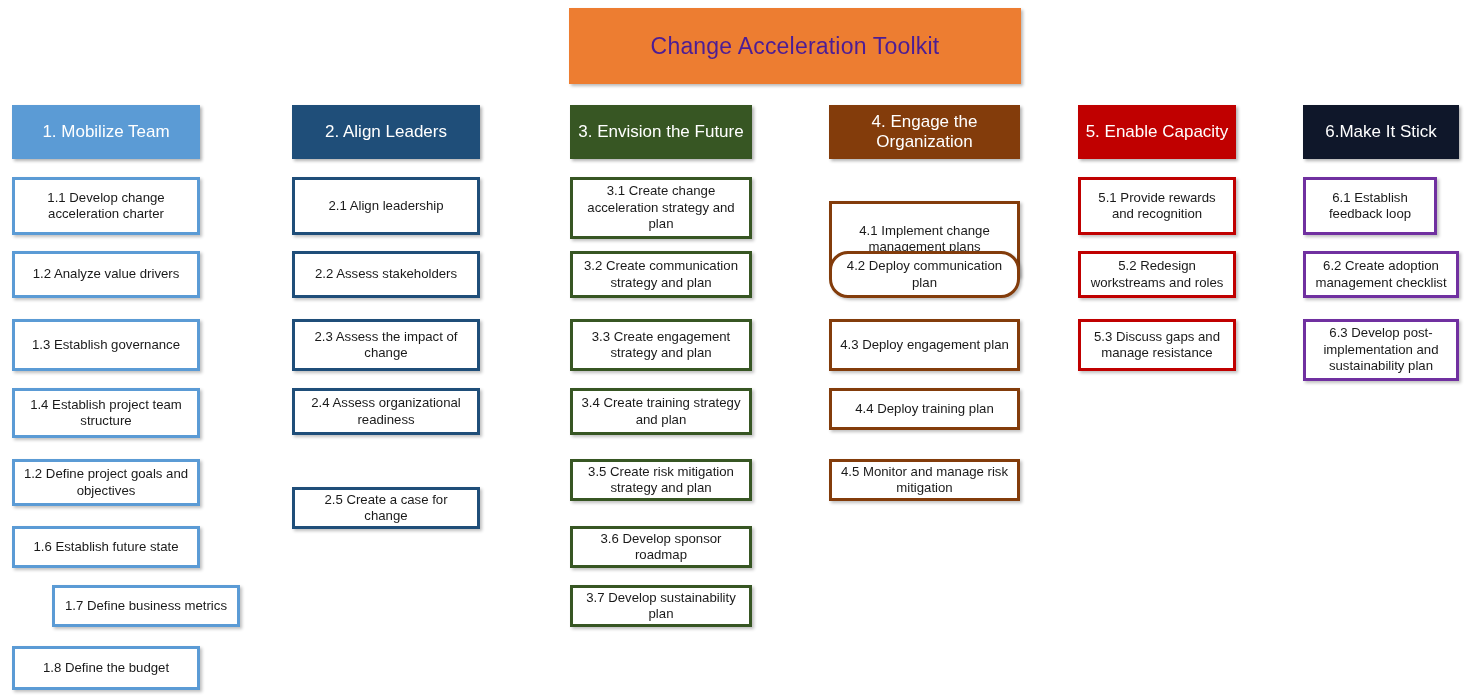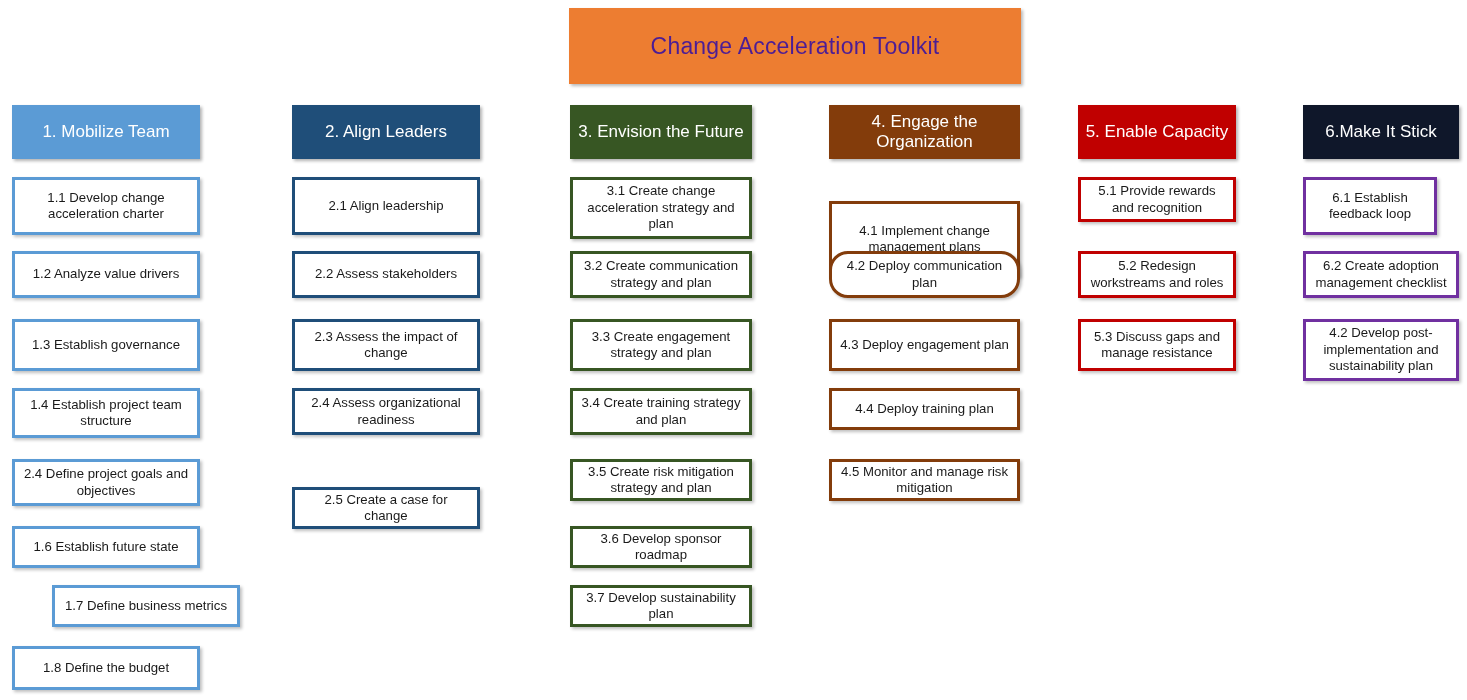--- a/index.html
+++ b/index.html
@@ -100,21 +100,21 @@
           <div class="item-box" style="position: absolute; left: 0px; width: 188px; top: 146px; height: 47px; border-color: rgb(91, 155, 213);">
             <span>1.2 Analyze value drivers</span>
           </div>
           <div class="item-box" style="position: absolute; left: 0px; width: 188px; top: 214px; height: 52px; border-color: rgb(91, 155, 213);">
             <span>1.3 Establish governance</span>
           </div>
           <div class="item-box" style="position: absolute; left: 0px; width: 188px; top: 283px; height: 50px; border-color: rgb(91, 155, 213);">
             <span>1.4 Establish project team structure</span>
           </div>
           <div class="item-box" style="position: absolute; left: 0px; width: 188px; top: 354px; height: 47px; border-color: rgb(91, 155, 213);">
-            <span>2.4 Define project goals and objectives</span>
+            <span>1.2 Define project goals and objectives</span>
           </div>
           <div class="item-box" style="position: absolute; left: 0px; width: 188px; top: 421px; height: 42px; border-color: rgb(91, 155, 213);">
             <span>1.6 Establish future state</span>
           </div>
           <div class="item-box" style="position: absolute; left: 0px; width: 188px; top: 480px; height: 42px; border-color: rgb(91, 155, 213); margin-left: 40px;">
             <span>1.7 Define business metrics</span>
           </div>
           <div class="item-box" style="position: absolute; left: 0px; width: 188px; top: 541px; height: 44px; border-color: rgb(91, 155, 213);">
             <span>1.8 Define the budget</span>
           </div>
@@ -190,21 +190,21 @@
           <div class="item-box" style="position: absolute; left: 0px; width: 191px; top: 354px; height: 42px; border-color: rgb(131, 60, 11);">
             <span>4.5 Monitor and manage risk mitigation</span>
           </div>
         </div>
       </div>
       <div class="column" style="left: 1078px; width: 158px;">
         <div class="col-header" style="background: rgb(192, 0, 0);">
           <span>5. Enable Capacity</span>
         </div>
         <div class="items">
-          <div class="item-box" style="position: absolute; left: 0px; width: 158px; top: 72px; height: 45px; border-color: rgb(192, 0, 0);">
+          <div class="item-box" style="position: absolute; left: 0px; width: 158px; top: 72px; height: 58px; border-color: rgb(192, 0, 0);">
             <span>5.1 Provide rewards and recognition</span>
           </div>
           <div class="item-box" style="position: absolute; left: 0px; width: 158px; top: 146px; height: 47px; border-color: rgb(192, 0, 0);">
             <span>5.2 Redesign workstreams and roles</span>
           </div>
           <div class="item-box" style="position: absolute; left: 0px; width: 158px; top: 214px; height: 52px; border-color: rgb(192, 0, 0);">
             <span>5.3 Discuss gaps and manage resistance</span>
           </div>
         </div>
       </div>
@@ -213,19 +213,19 @@
           <span>6.Make It Stick</span>
         </div>
         <div class="items">
           <div class="item-box" style="position: absolute; left: 0px; width: 134px; top: 72px; height: 58px; border-color: rgb(112, 48, 160);">
             <span>6.1 Establish feedback loop</span>
           </div>
           <div class="item-box" style="position: absolute; left: 0px; width: 156px; top: 146px; height: 47px; border-color: rgb(112, 48, 160);">
             <span>6.2 Create adoption management checklist</span>
           </div>
           <div class="item-box" style="position: absolute; left: 0px; width: 156px; top: 214px; height: 62px; border-color: rgb(112, 48, 160);">
-            <span>4.2 Develop post-implementation and sustainability plan</span>
+            <span>6.3 Develop post-implementation and sustainability plan</span>
           </div>
         </div>
       </div>
     </div>
 
 </div>
 
 </body></html>

